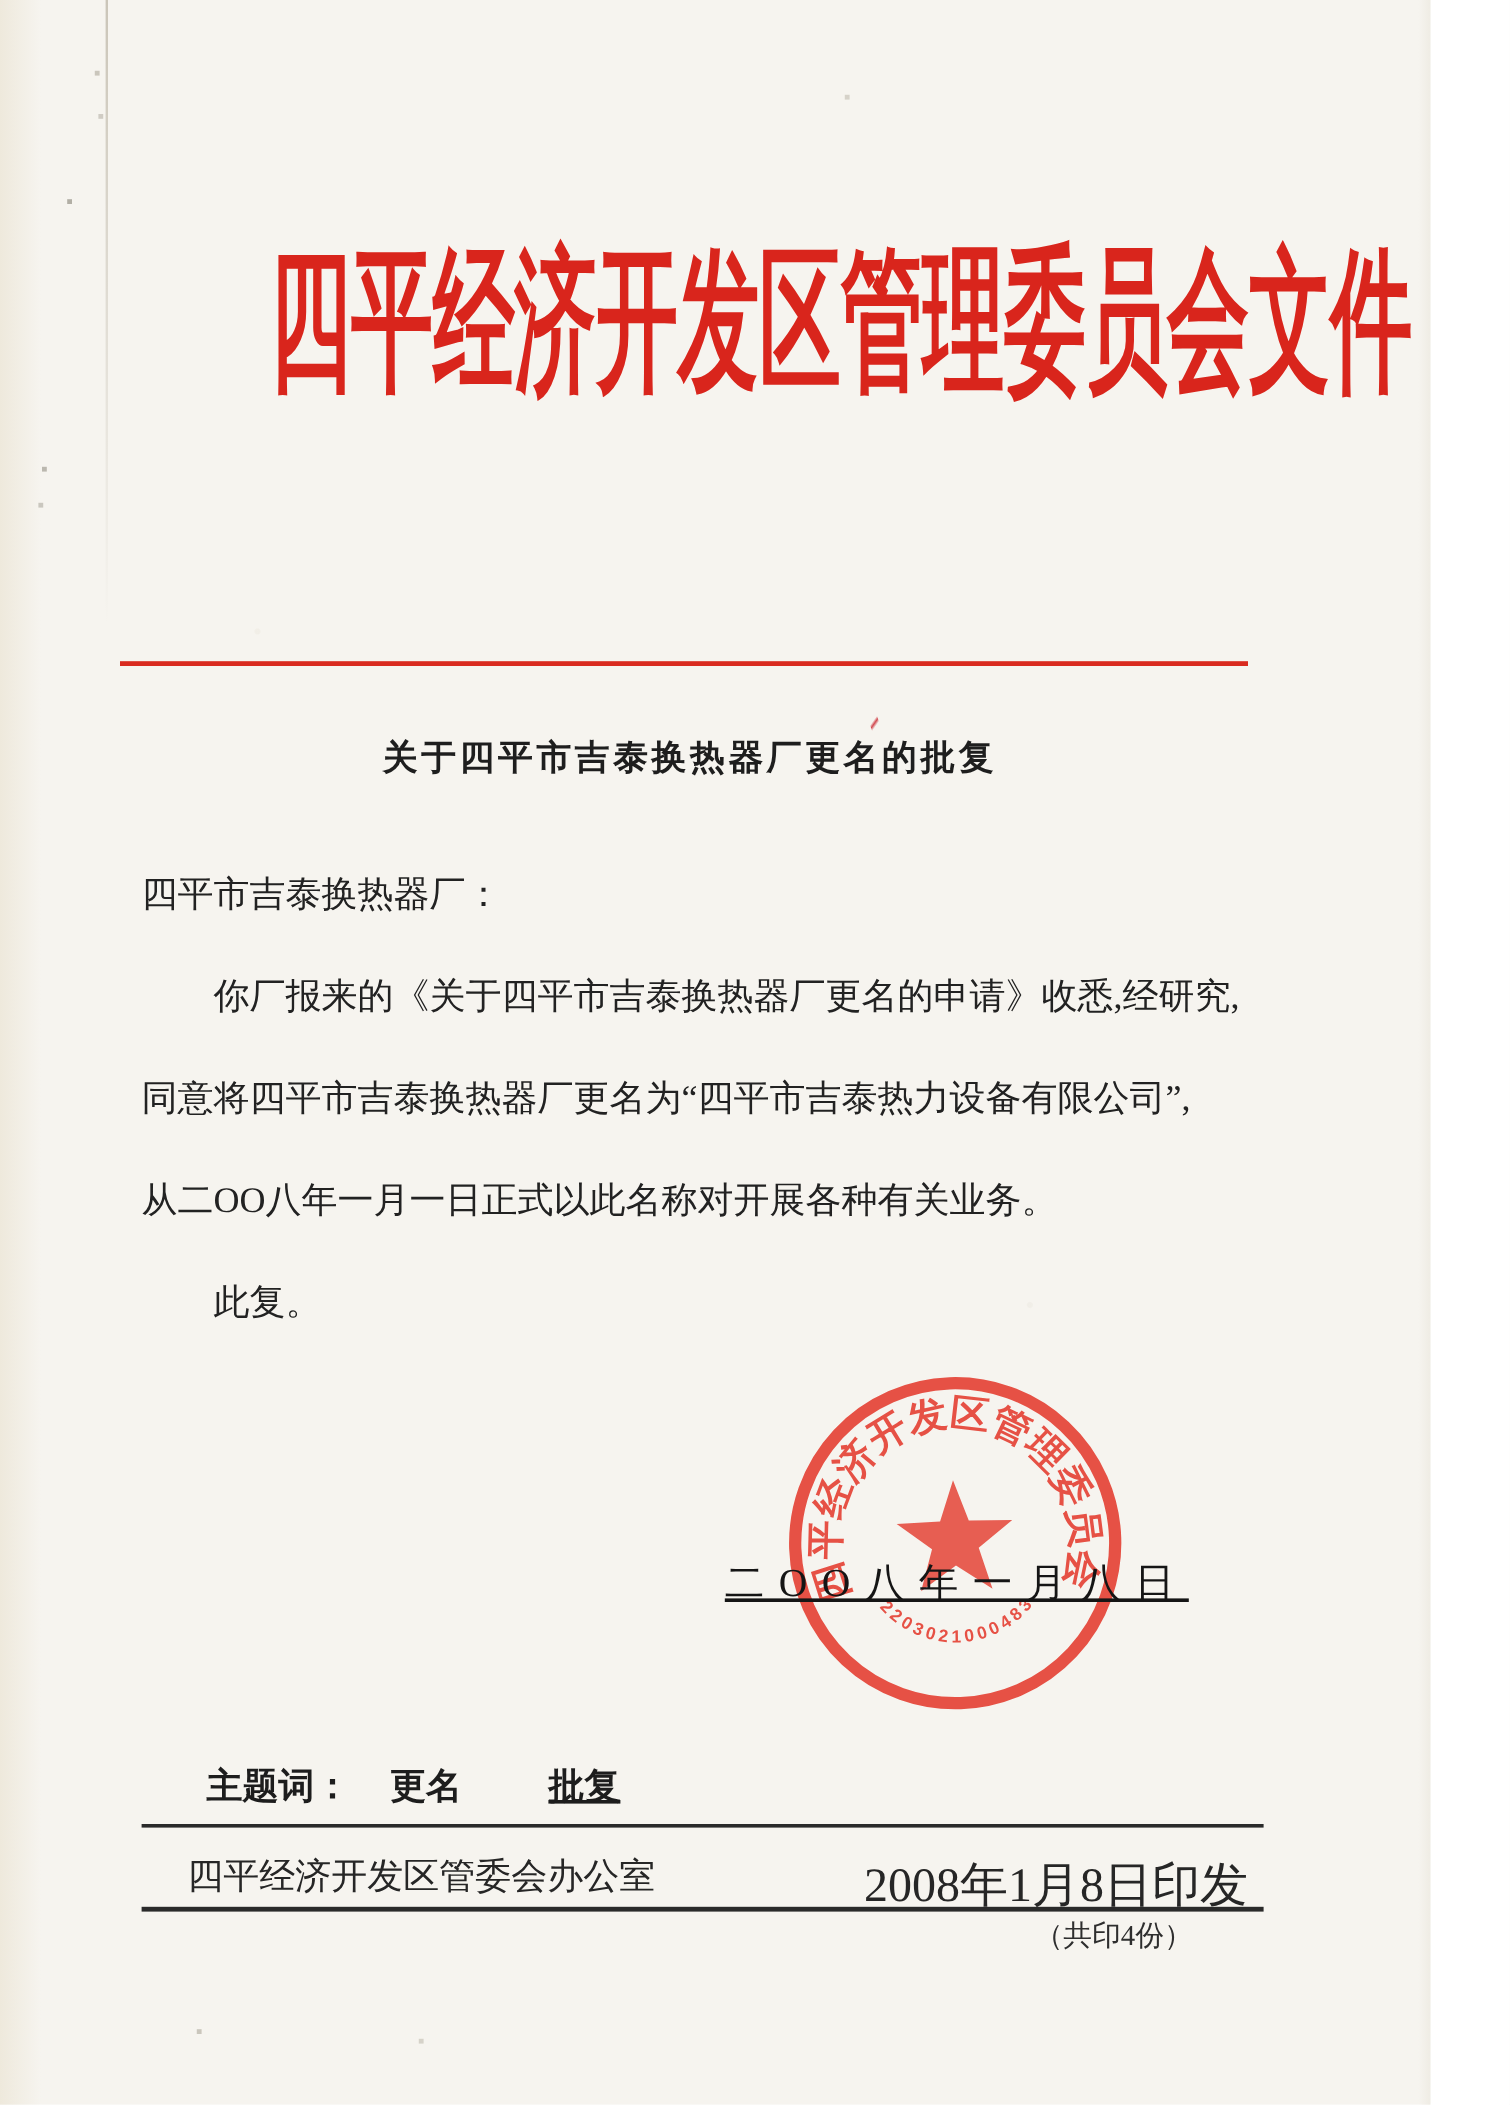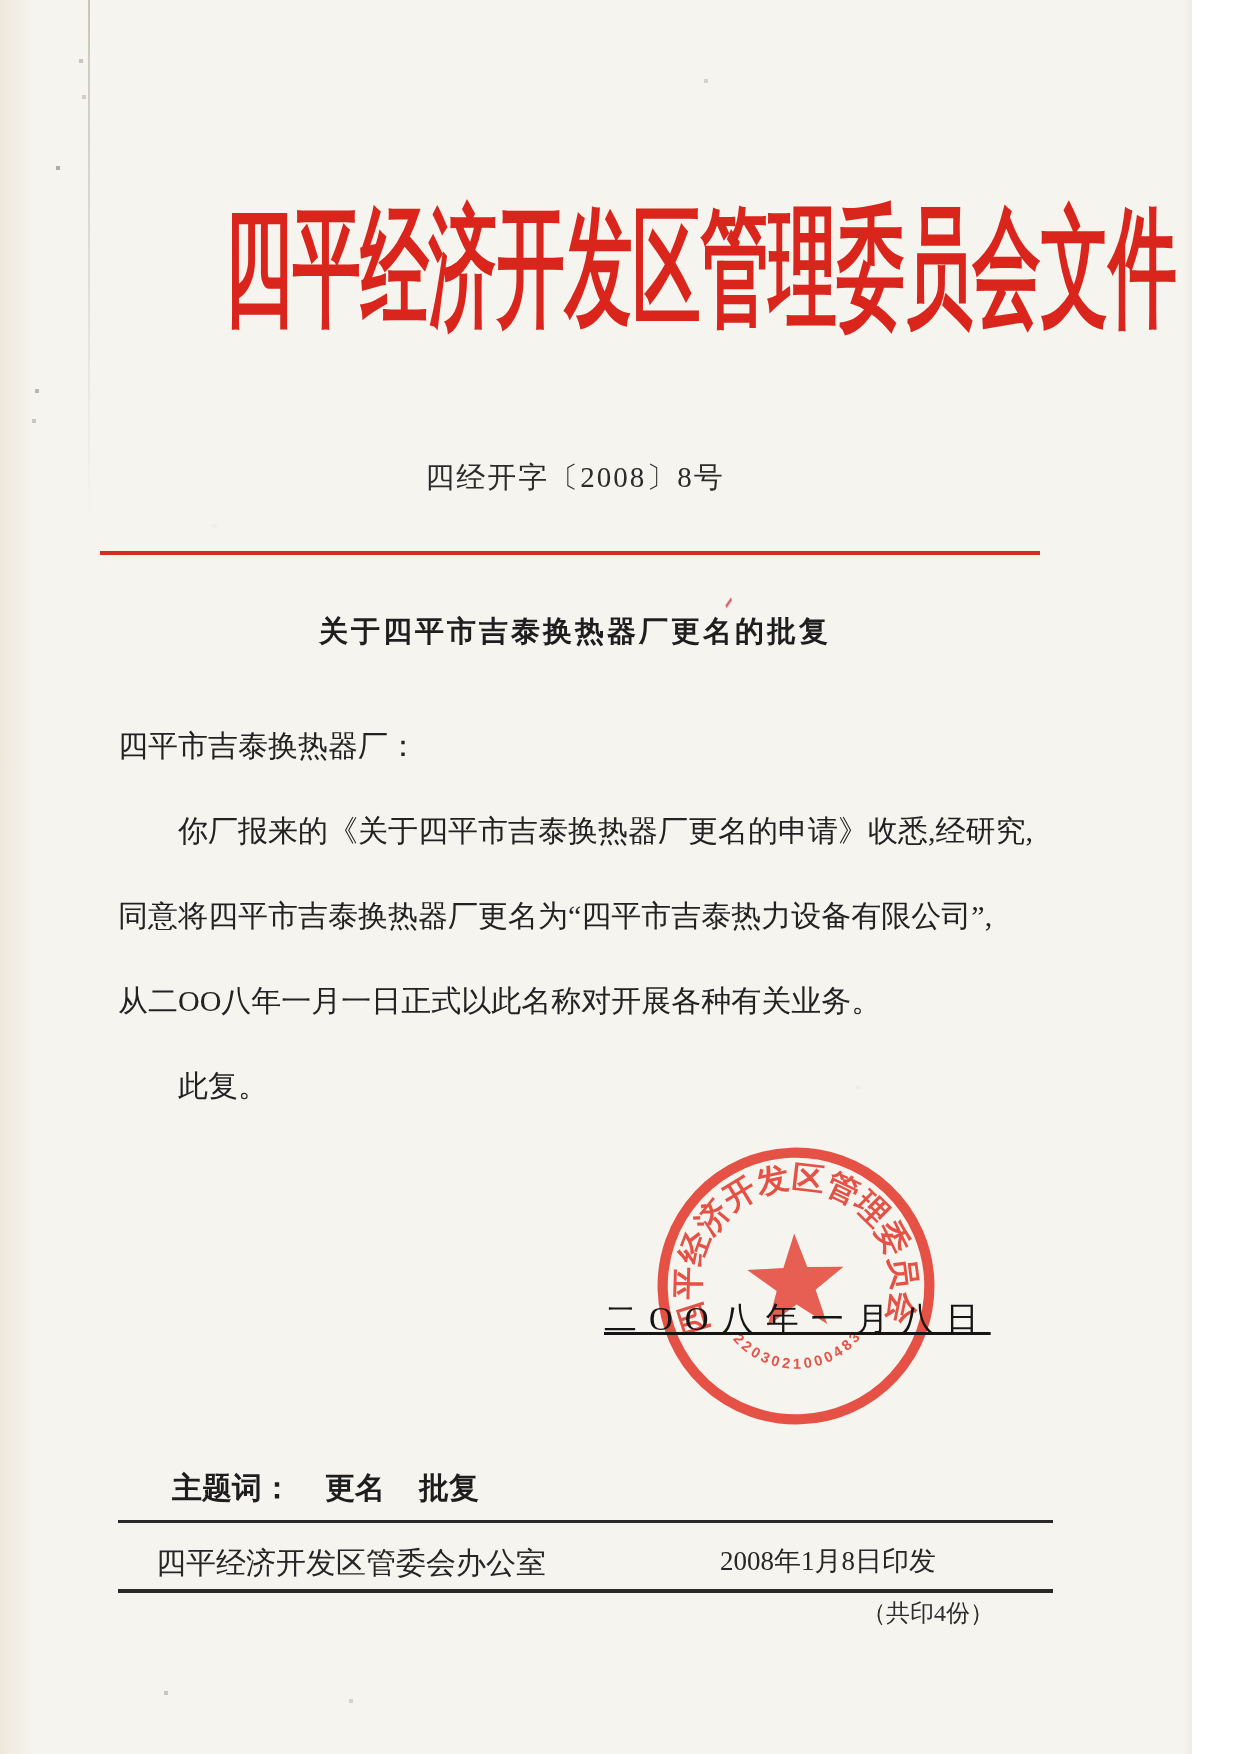--- a/index.html
+++ b/index.html
@@ -70,31 +70,31 @@
   }
   .keywords-row{
     left:172px;top:1468px;
     font-size:30px;
     font-weight:bold;
     color:#1d1d1d;
     font-family:"Liberation Sans","DejaVu Sans",sans-serif;
     white-space:nowrap;
   }
   .kw1{margin-left:33px;}
-  .kw2{margin-left:34px;}
+  .kw2{margin-left:72px;text-decoration:underline;}
   .footer-rule{left:118px;width:935px;height:3px;background:#2a2a2a;}
   .rule-top{top:1520px;}
   .rule-bottom{top:1589px;height:4px;}
   .office{
     left:156px;top:1543px;
     font-size:30px;color:#262626;white-space:nowrap;
   }
   .print-info{
     left:720px;top:1543px;
-    font-size:27px;color:#262626;white-space:nowrap;
+    font-size:40px;color:#262626;white-space:nowrap;
   }
   .copies{
     left:862px;top:1597px;
     font-size:24px;color:#2e2e2e;white-space:nowrap;
   }
   .edge-line-left{
     left:88px;top:0;width:2px;height:520px;
     background:linear-gradient(180deg, rgba(150,140,118,.45), rgba(150,140,118,0));
   }
   .crease-right{
@@ -131,21 +131,20 @@
 <div class="page">
 
   <div class="abs edge-line-left"></div>
   <div class="abs crease-right"></div>
   <div class="abs red-squiggle"></div>
   <div class="abs red-fleck"></div>
   <div class="abs speckles"></div>
 
   <div class="abs centerband header-title">四平经济开发区管理委员会文件</div>
 
-  <div class="abs centerband doc-number">四经开字〔2008〕8号</div>
 
   <div class="abs red-divider"></div>
 
   <div class="abs centerband subject-title">关于四平市吉泰换热器厂更名的批复</div>
 
   <div class="abs body-block">
     <div class="body-line">四平市吉泰换热器厂：</div>
     <div class="body-line indent">你厂报来的《关于四平市吉泰换热器厂更名的申请》收悉,经研究,</div>
     <div class="body-line">同意将四平市吉泰换热器厂更名为“四平市吉泰热力设备有限公司”,</div>
     <div class="body-line">从二OO八年一月一日正式以此名称对开展各种有关业务。</div>

